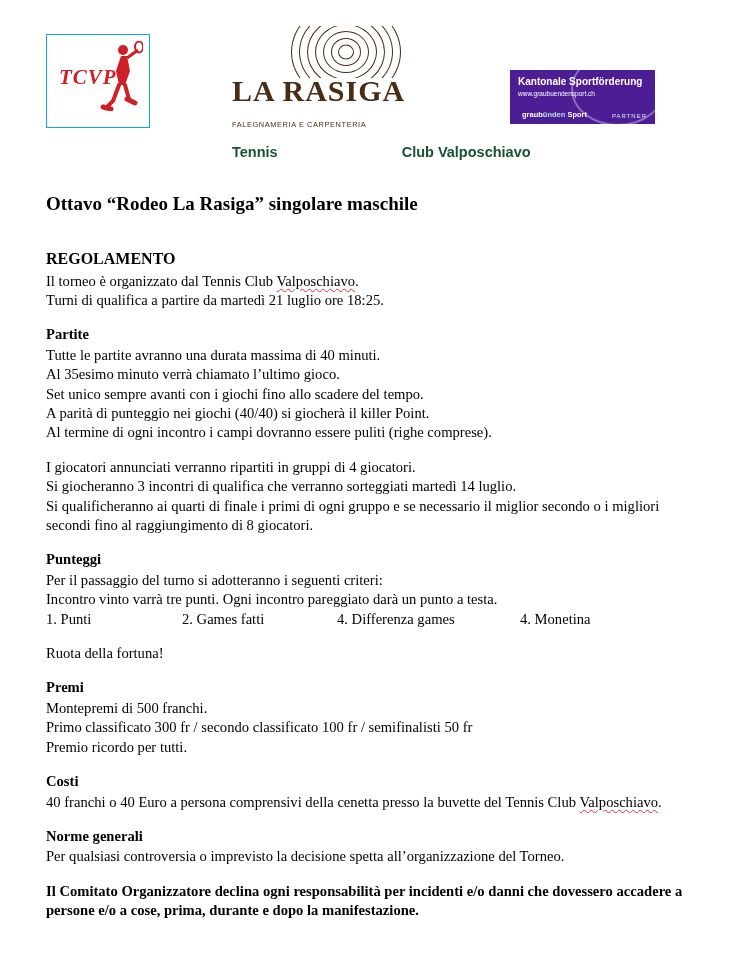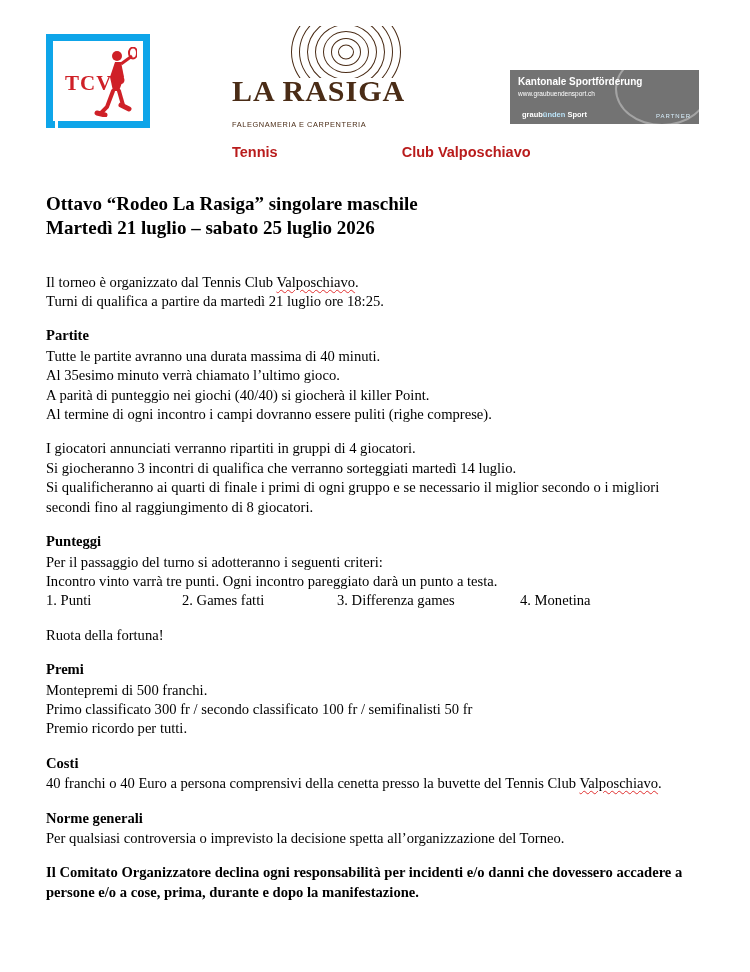--- a/index.html
+++ b/index.html
@@ -27,23 +27,24 @@
     position: relative;
     height: 118px;
     margin-top: 26px;
   }
   .logo-tcvp {
     position: absolute;
     left: 0px;
     top: 8px;
     width: 104px;
     height: 94px;
-    border: 7px solid #0ea5e9;
+    border: 1px solid #0ea5e9;
     box-sizing: border-box;
     background: #ffffff;
+    font-style: italic;
   }
   .logo-tcvp .tcvp-inner {
     position: relative;
     width: 100%;
     height: 100%;
   }
   .logo-tcvp .tcvp-text {
     position: absolute;
     left: 12px;
     top: 30px;
@@ -106,31 +107,31 @@
     margin-top: 14px;
   }
   .club-line {
     position: absolute;
     left: 0;
     bottom: -3px;
     width: 280px;
     font-family: "Liberation Sans", sans-serif;
     font-weight: bold;
     font-size: 14.5px;
-    color: #b91c1c;
+    color: #14532d;
   }
   .club-line .word-left { margin-right: 124px; }
 
   .logo-kanton {
     position: absolute;
     left: 464px;
     top: 44px;
-    width: 189px;
+    width: 145px;
     height: 54px;
-    background: #737373;
+    background: #4c1d95;
     color: #ffffff;
     font-family: "Liberation Sans", sans-serif;
     overflow: hidden;
   }
   .kanton-title {
     position: absolute;
     left: 8px;
     top: 6px;
     font-size: 10px;
     font-weight: bold;
@@ -264,49 +265,50 @@
       <div class="kanton-swoosh"></div>
       <div class="kanton-title">Kantonale Sportförderung</div>
       <div class="kanton-url">www.graubuendensport.ch</div>
       <div class="kanton-brand"><span class="g1">graub</span><span class="g2">ünden</span><span class="g1"> Sport</span></div>
       <div class="kanton-partner">PARTNER</div>
     </div>
   </div>
 
   <div class="doc-title">
     <div>Ottavo “Rodeo La Rasiga” singolare maschile</div>
-    <div>Martedì 21 luglio – sabato 25 luglio 2026</div>
   </div>
 
   <div class="content">
 
+    <div class="sec-head">REGOLAMENTO</div>
     <p class="line"><span>Il torneo è organizzato dal Tennis Club </span><span class="sp">Valposchiavo</span><span>.</span></p>
     <p class="line">Turni di qualifica a partire da martedì 21 luglio ore 18:25.</p>
 
     <div class="gap"></div>
 
     <div class="sub-head">Partite</div>
     <p class="line">Tutte le partite avranno una durata massima di 40 minuti.</p>
     <p class="line">Al 35esimo minuto verrà chiamato l’ultimo gioco.</p>
+    <p class="line">Set unico sempre avanti con i giochi fino allo scadere del tempo.</p>
     <p class="line">A parità di punteggio nei giochi (40/40) si giocherà il killer Point.</p>
     <p class="line">Al termine di ogni incontro i campi dovranno essere puliti (righe comprese).</p>
 
     <div class="gap"></div>
 
     <p class="line">I giocatori annunciati verranno ripartiti in gruppi di 4 giocatori.</p>
     <p class="line">Si giocheranno 3 incontri di qualifica che verranno sorteggiati martedì 14 luglio.</p>
     <p class="line">Si qualificheranno ai quarti di finale i primi di ogni gruppo e se necessario il miglior secondo o i migliori</p>
     <p class="line">secondi fino al raggiungimento di 8 giocatori.</p>
 
     <div class="gap"></div>
 
     <div class="sub-head">Punteggi</div>
     <p class="line">Per il passaggio del turno si adotteranno i seguenti criteri:</p>
     <p class="line">Incontro vinto varrà tre punti. Ogni incontro pareggiato darà un punto a testa.</p>
-    <p class="line criteria"><span class="c1">1. Punti</span><span class="c2">2. Games fatti</span><span class="c3">3. Differenza games</span><span>4. Monetina</span></p>
+    <p class="line criteria"><span class="c1">1. Punti</span><span class="c2">2. Games fatti</span><span class="c3">4. Differenza games</span><span>4. Monetina</span></p>
 
     <div class="gap"></div>
 
     <p class="line">Ruota della fortuna!</p>
 
     <div class="gap"></div>
 
     <div class="sub-head">Premi</div>
     <p class="line">Montepremi di 500 franchi.</p>
     <p class="line">Primo classificato 300 fr / secondo classificato 100 fr / semifinalisti 50 fr</p>

